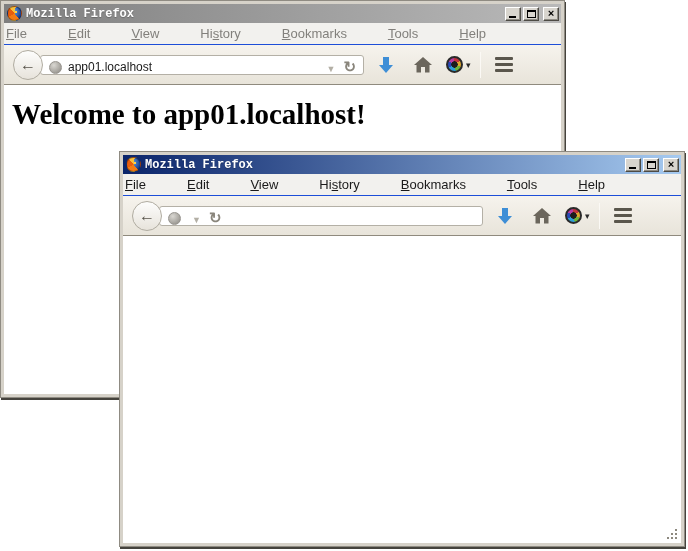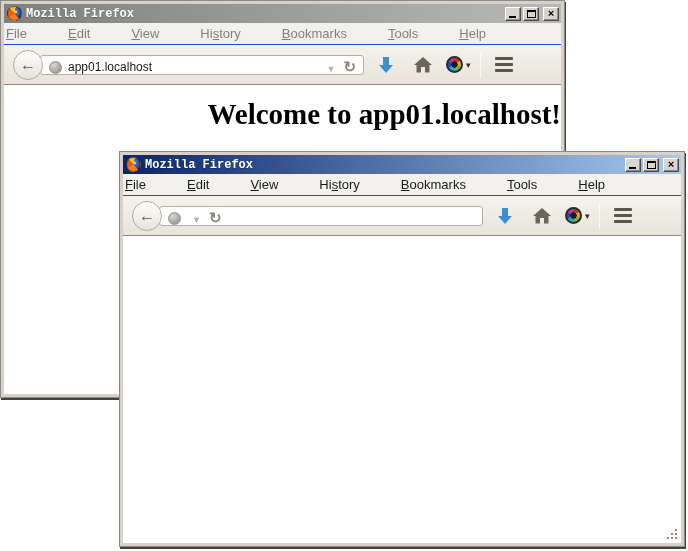--- a/index.html
+++ b/index.html
@@ -102,21 +102,21 @@
   }
   .caret { color:#2b2b2b; font-size:9px; margin-left:3px; }
   .tb-sep { width:1px; height:26px; background:#c6c1b5; border-right:1px solid #fbf9f5; margin:0 7px 0 9px; }
   .burger { display:flex; flex-direction:column; gap:3px; width:18px; }
   .burger span { height:3px; background:#5a564c; border-radius:1px; }
 
   
   .content { flex:1; background:#fff; position:relative; overflow:hidden; }
   .content h1 {
     font-family:"Liberation Serif", serif; font-weight:bold;
-    font-size:29px; color:#000; margin:13px 0 0 8px; white-space:nowrap;text-align:right;
+    font-size:29px; color:#000; margin:13px 0 0 8px; white-space:nowrap;
   }
   .grip { position:absolute; right:2px; bottom:2px; width:14px; height:14px; }
   .grip i { position:absolute; width:2px; height:2px; background:#8d897f; box-shadow:1px 1px 0 #ffffff; }
   .g1 { right:2px;  bottom:10px; }
   .g2 { right:6px;  bottom:6px; }
   .g3 { right:2px;  bottom:6px; }
   .g4 { right:10px; bottom:2px; }
   .g5 { right:6px;  bottom:2px; }
   .g6 { right:2px;  bottom:2px; }
 </style>

